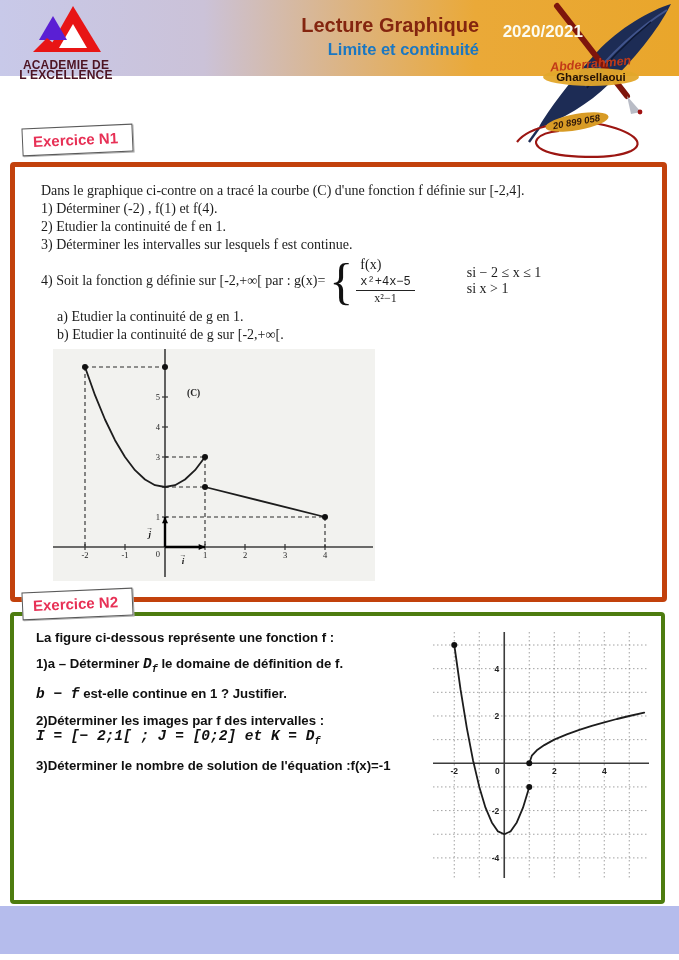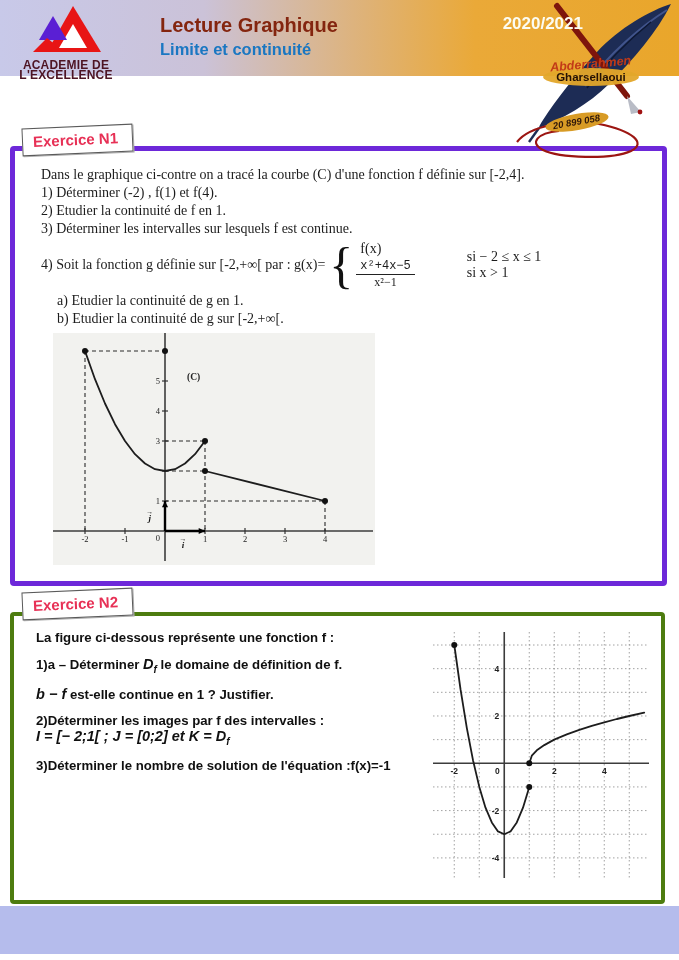--- a/index.html
+++ b/index.html
@@ -3,34 +3,34 @@
 <meta charset="utf-8">
 <style>
   html,body{margin:0;padding:0;background:#fff;}
   .page{position:relative;width:679px;height:960px;background:#fff;overflow:hidden;
         font-family:"Liberation Sans",sans-serif;}
   
   .header-band{position:absolute;left:0;top:0;width:679px;height:76px;
     background:linear-gradient(90deg,#c8c9e9 0%,#cbc2d8 30%,#ddb37e 52%,#eaa938 70%,#e9a62b 100%);}
   .logo-wrap{position:absolute;left:18px;top:4px;width:96px;text-align:center;z-index:3;}
   .logo-text{font-size:12px;font-weight:bold;color:#4d1423;line-height:10px;letter-spacing:.2px;}
-  .titles{position:absolute;left:160px;right:200px;top:14px;text-align:left;z-index:3;}
+  .titles{position:absolute;left:160px;right:200px;top:14px;text-align:right;z-index:3;}
   .title-main{font-size:20px;font-weight:bold;color:#84250f;margin:0;}
   .title-sub{font-size:16.5px;font-weight:bold;color:#1a77c2;margin:3px 0 0 0;}
-  .year{position:absolute;right:96px;top:14px;font-size:17px;font-weight:bold;color:#fcfcf2;z-index:6;}
+  .year{position:absolute;right:96px;top:22px;font-size:17px;font-weight:bold;color:#fcfcf2;z-index:6;}
   .stamp{position:absolute;right:0;top:0;width:178px;height:160px;z-index:5;pointer-events:none;}
   
   .ex-label{position:absolute;background:#fff;border:1.6px solid #5a5a5a;padding:4px 14px 5px 10px;
     transform:rotate(-2.5deg);font-size:15px;font-weight:bold;color:#e73156;z-index:4;
     box-shadow:1px 1px 0 #aaa;}
   #ex1-label{left:22px;top:126px;}
   #ex2-label{left:22px;top:590px;}
   
   .ex-box{position:absolute;left:10px;width:647px;background:#fff;border-radius:4px;}
-  #ex1-box{top:146px;height:430px;border:5px solid #6d28d9;}
+  #ex1-box{top:162px;height:430px;border:5px solid #c2410c;}
   #ex2-box{top:612px;height:284px;border:4px solid #4d7c0f;}
   .ex1-content{padding:14px 20px 0 26px;font-family:"Liberation Serif",serif;
     font-size:14px;color:#1c1c1c;}
   .tline{margin:2px 0;}
   
   .pw-row{display:flex;align-items:center;margin:0;}
   .pw-brace{font-family:"Liberation Serif",serif;font-size:50px;font-weight:300;
     line-height:52px;margin:0 3px 0 4px;color:#111;}
   .pw-cases{display:flex;flex-direction:column;gap:3px;text-align:left;}
   .pw-case1{padding-left:4px;}
@@ -38,21 +38,21 @@
   .pw-frac .num{display:block;border-bottom:1px solid #222;padding:0 4px 1px 4px;font-family:Liberation Mono, monospace;}
   .pw-frac .den{display:block;padding-top:1px;text-align:center;}
   .pw-conds{margin-left:52px;display:flex;flex-direction:column;gap:0;font-size:14px;}
   .indent{margin-left:16px;}
   .graph1-wrap{margin:6px 0 0 12px;width:322px;background:#f2f2ef;}
   
   .ex2-content{display:flex;padding:14px 10px 0 22px;gap:6px;
     font-size:13.2px;font-weight:600;color:#101010;}
   .ex2-left{flex:1;}
   .ex2-line{margin:0 0 11px 0;}
-  .math{font-family:Liberation Sans, sans-serif;font-style:italic;font-weight:600;font-size:14.5px;margin-top:28px;}
+  .math{font-family:Liberation Mono, monospace;font-style:italic;font-weight:600;font-size:14.5px;margin-top:28px;}
   .math sub{font-size:10px;}
   .graph2-wrap{width:218px;margin-top:2px;}
   
   .footer-bar{position:absolute;left:0;right:0;top:906px;height:48px;background:#b5bcec;}
 </style>
 </head>
 <body>
 
 <div class="page">
 

